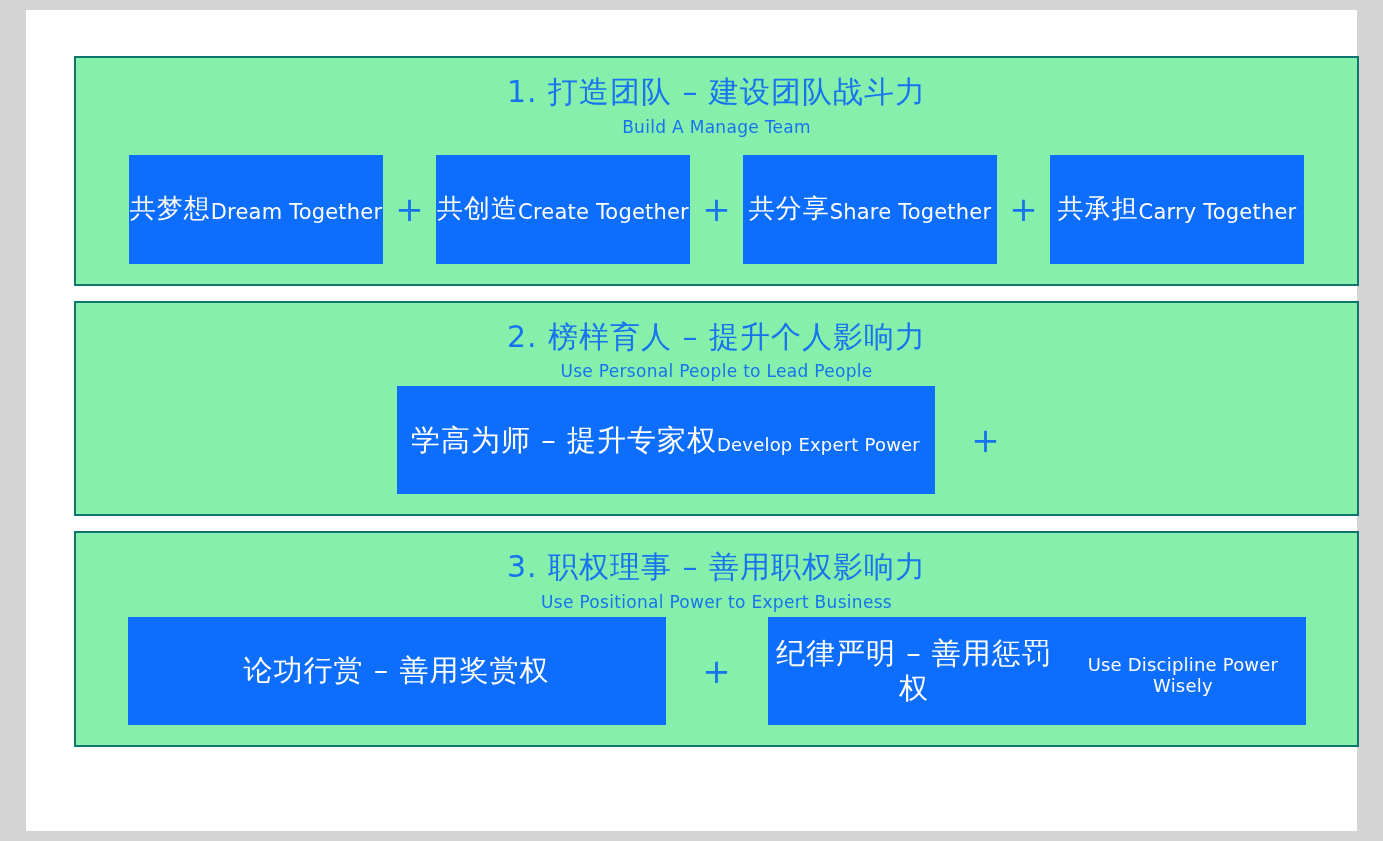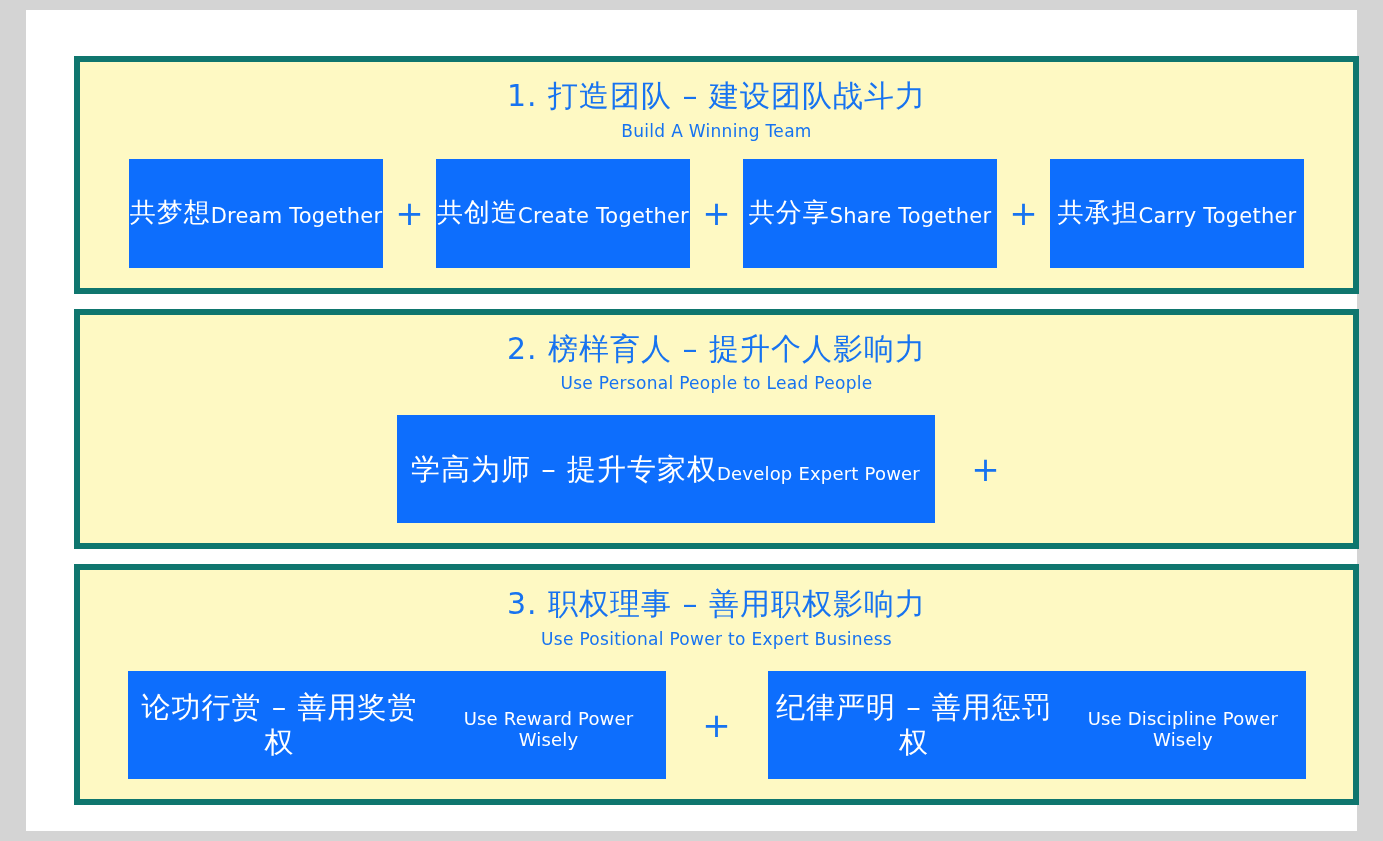--- a/index.html
+++ b/index.html
@@ -24,22 +24,22 @@
   .sections {
     position: absolute;
     left: 48px;
     top: 46px;
     width: 1285px;
     display: flex;
     flex-direction: column;
     gap: 15px;
   }
   .section {
-    border: 6px solid #0f766e;
-    background: #fef9c3;
+    border: 2px solid #0f766e;
+    background: #86efac;
     box-sizing: border-box;
     padding: 14px 0 20px 0;
   }
   .section-title {
     text-align: center;
     color: #1773f0;
     font-size: 30px;
     letter-spacing: 1px;
     line-height: 1.35;
     font-weight: 400;
@@ -98,31 +98,31 @@
     height: 108px;
   }
   .s2 .tile-cn, .s3 .tile-cn {
     font-size: 29px;
   }
   .s2 .tile-en, .s3 .tile-en {
     font-size: 18px;
     margin-top: 8px;
   }
   .s2 .plus, .s3 .plus { width: 102px; }
-  .s2 .row, .s3 .row { margin-top: 22px; }
+  .s2 .row, .s3 .row { margin-top: 5px; }
 </style>
 </head>
 <body>
 
 <div class="canvas">
   <div class="sections">
 
     <div class="section s1">
       <div class="section-title">1. 打造团队 – 建设团队战斗力</div>
-      <div class="section-subtitle">Build A Winning Team</div>
+      <div class="section-subtitle">Build A Manage Team</div>
       <div class="row">
         <div class="tile">
           <div class="tile-cn">共梦想</div>
           <div class="tile-en">Dream Together</div>
         </div>
         <div class="plus">+</div>
         <div class="tile">
           <div class="tile-cn">共创造</div>
           <div class="tile-en">Create Together</div>
         </div>
@@ -150,21 +150,20 @@
         <div class="plus">+</div>
       </div>
     </div>
 
     <div class="section s3">
       <div class="section-title">3. 职权理事 – 善用职权影响力</div>
       <div class="section-subtitle">Use Positional Power to Expert Business</div>
       <div class="row">
         <div class="tile">
           <div class="tile-cn">论功行赏 – 善用奖赏权</div>
-          <div class="tile-en">Use Reward Power Wisely</div>
         </div>
         <div class="plus">+</div>
         <div class="tile">
           <div class="tile-cn">纪律严明 – 善用惩罚权</div>
           <div class="tile-en">Use Discipline Power Wisely</div>
         </div>
       </div>
     </div>
 
   </div>

